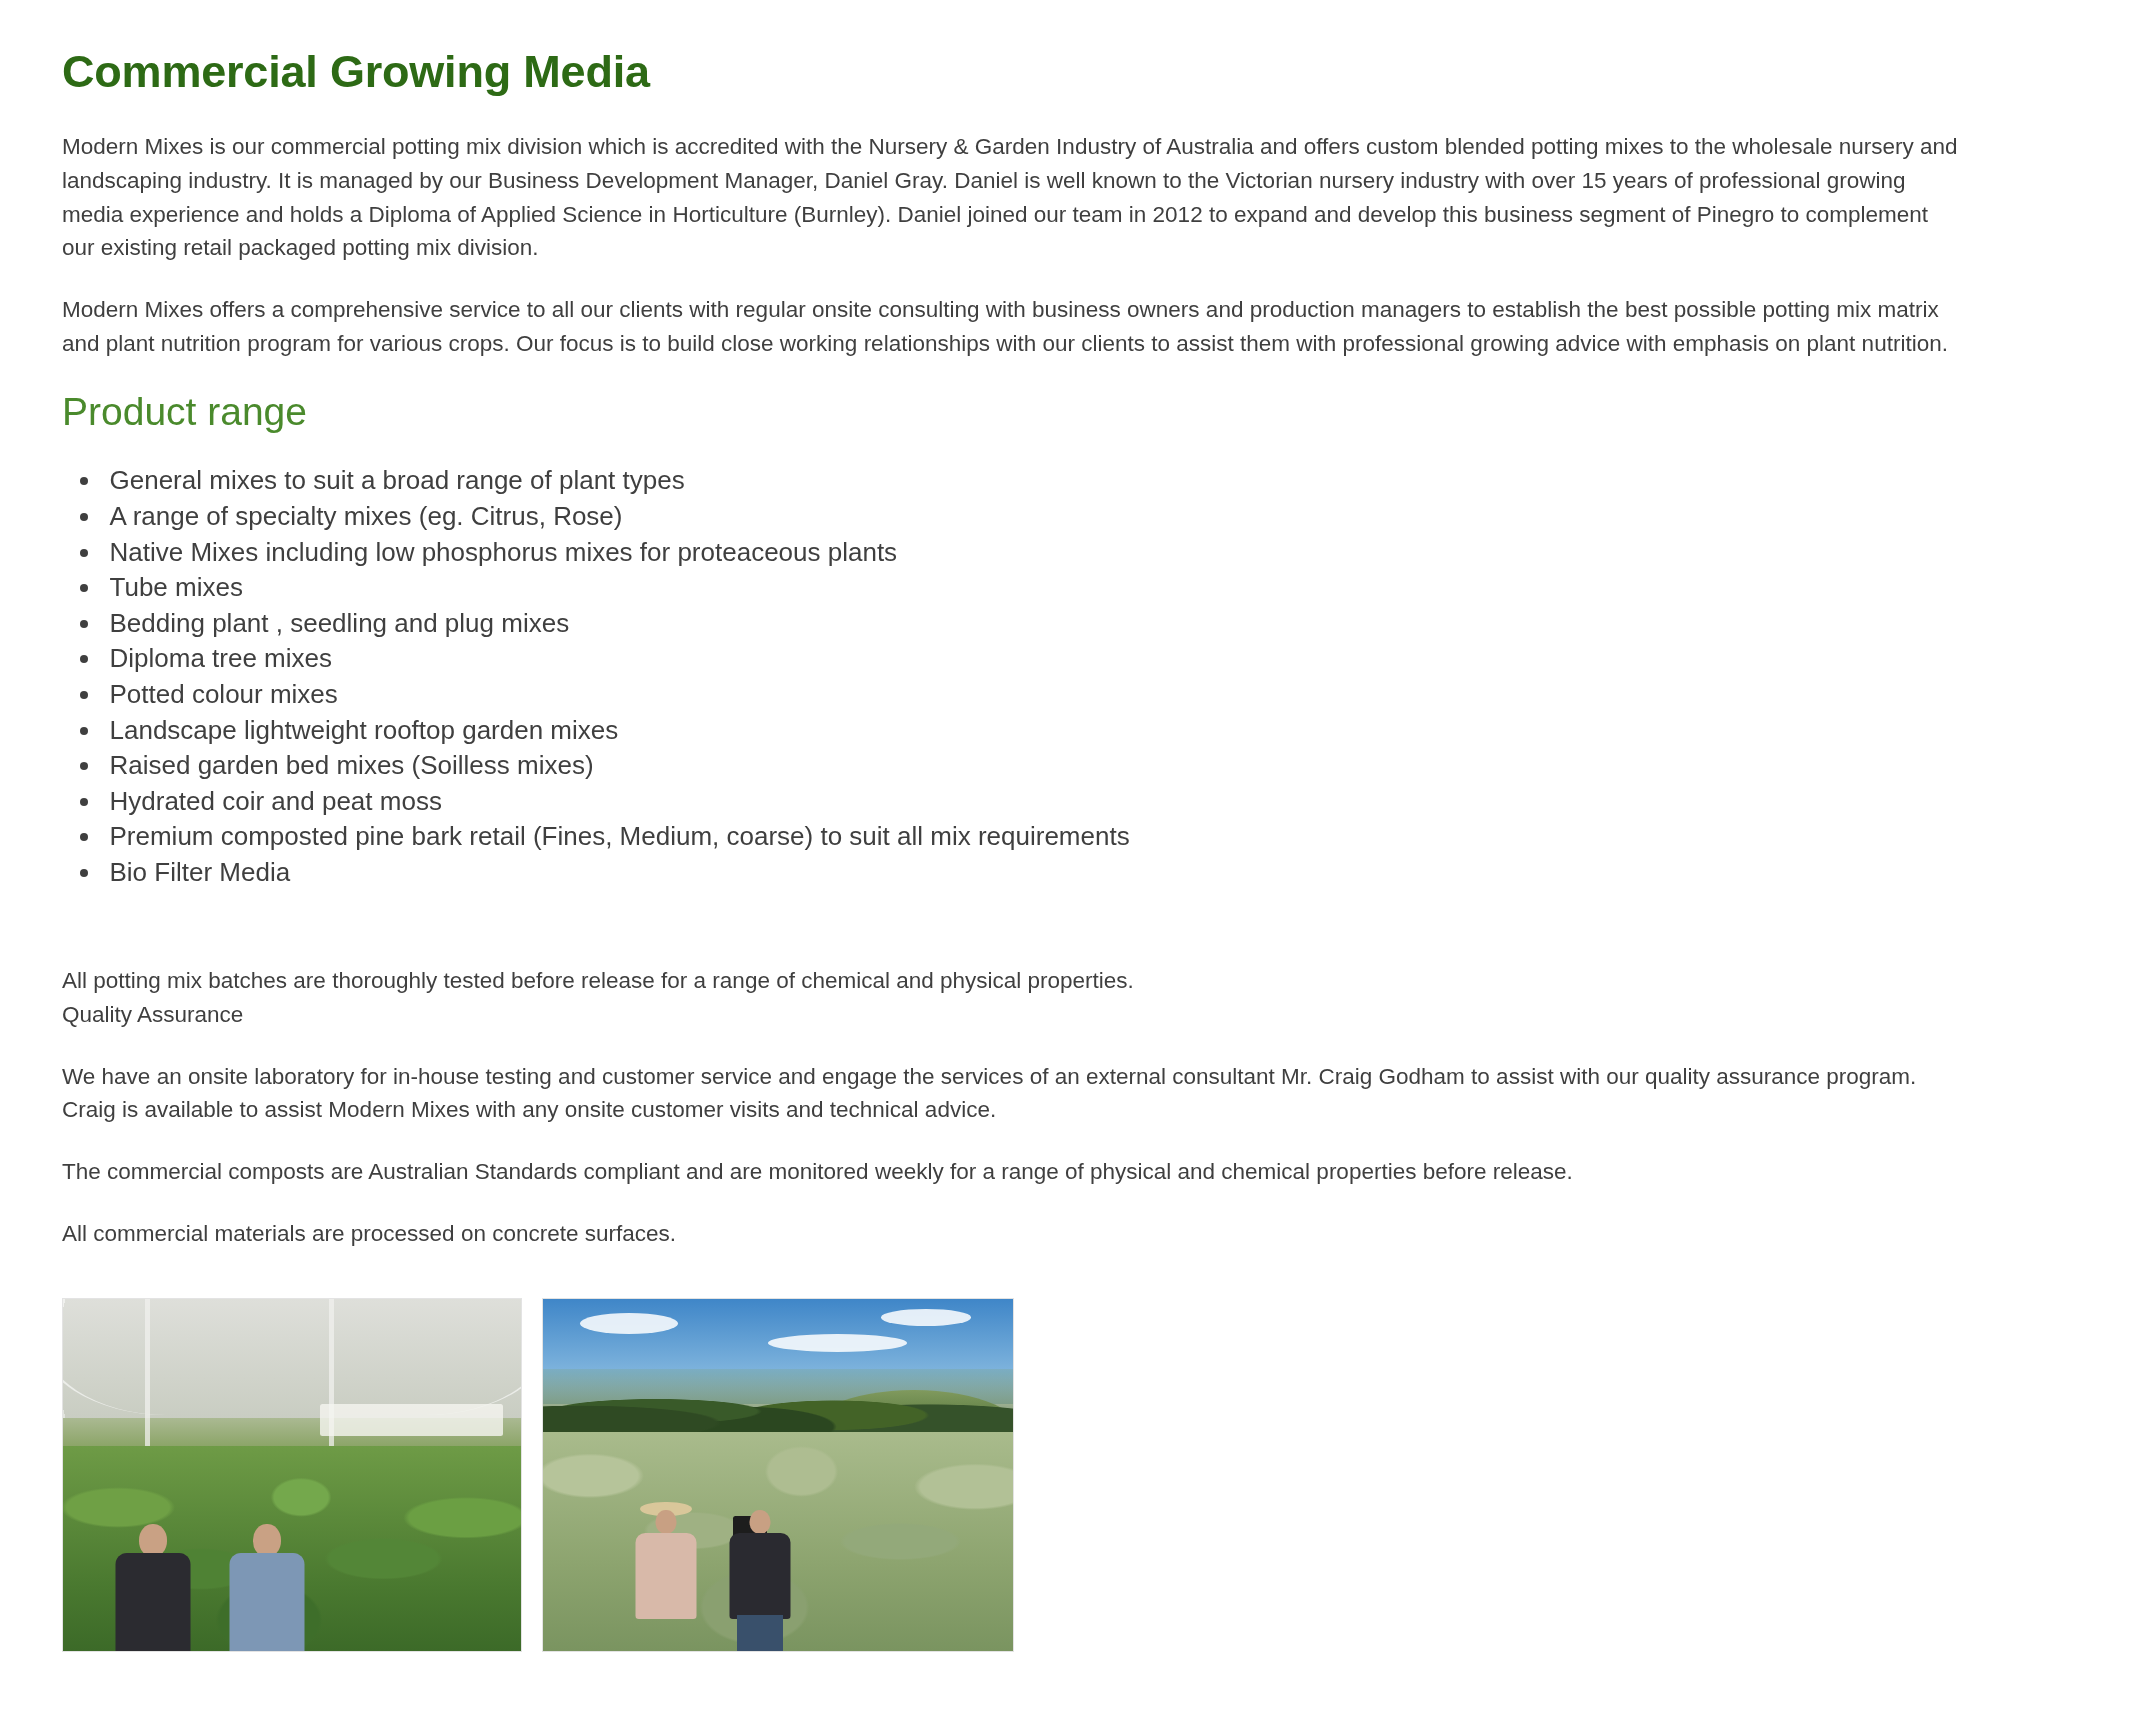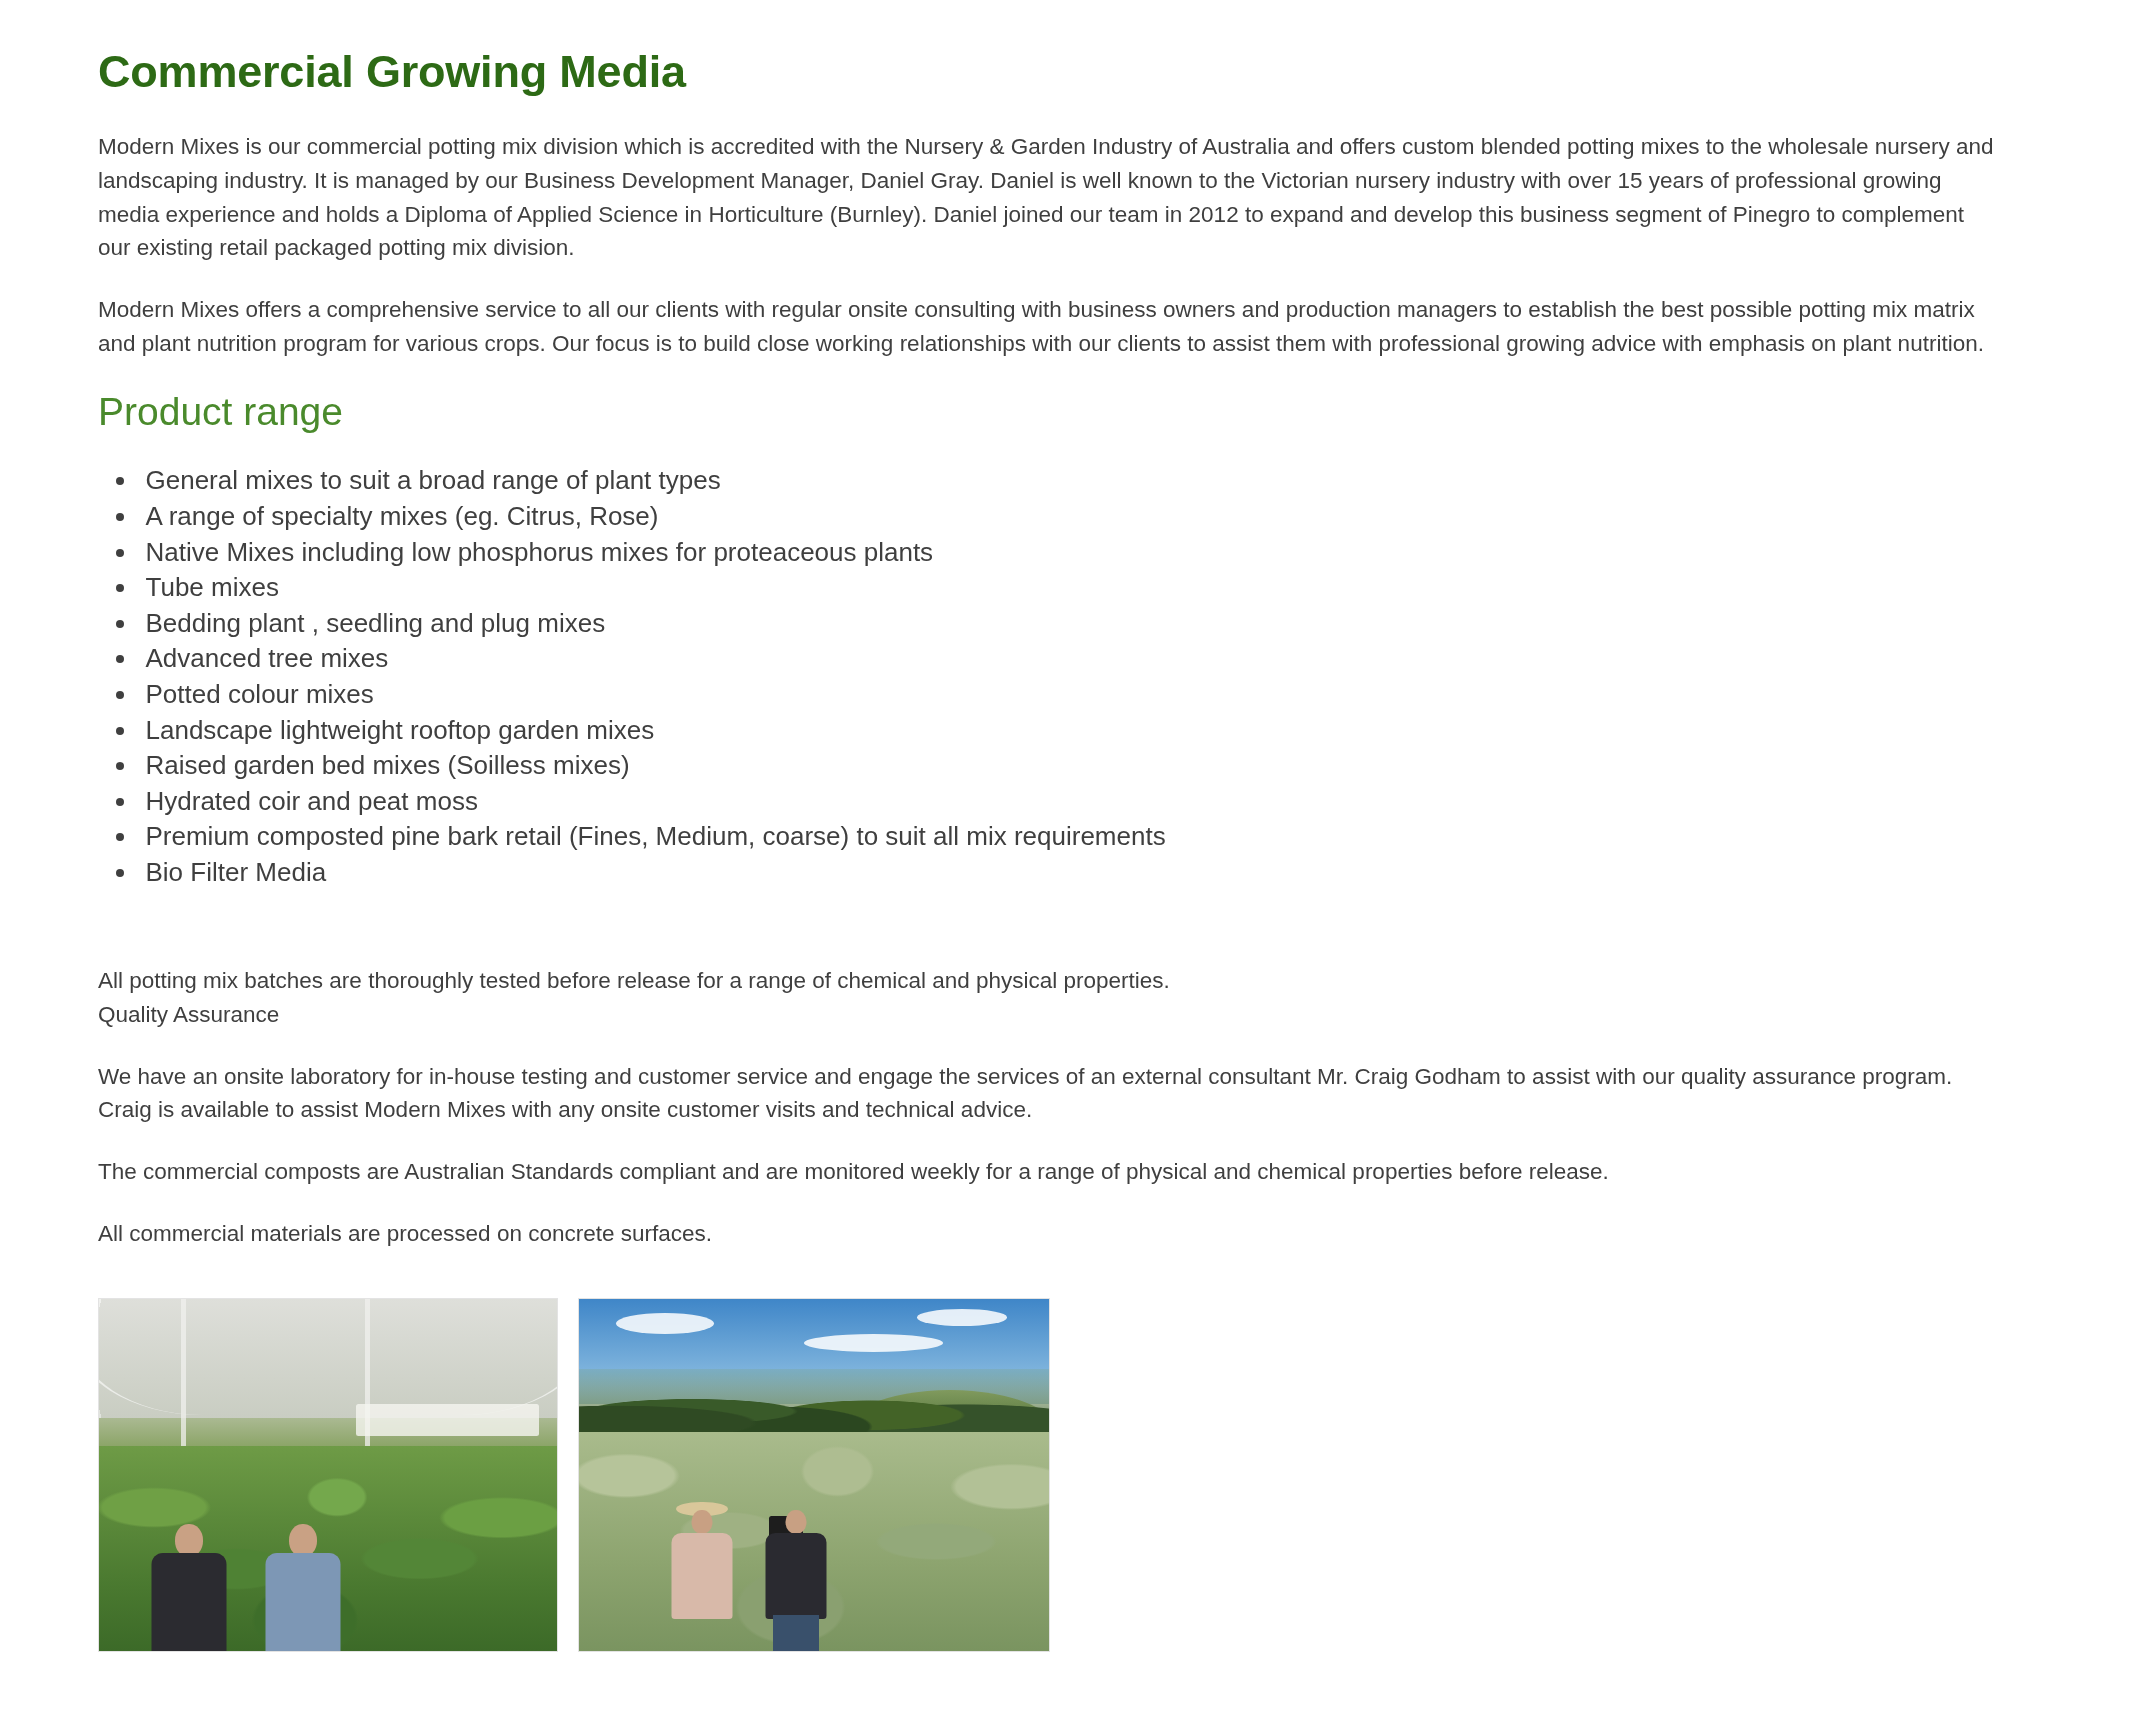--- a/index.html
+++ b/index.html
@@ -8,21 +8,21 @@
     background: #ffffff;
   }
   body {
     width: 2129px;
     min-height: 1732px;
     font-family: "Liberation Sans", sans-serif;
     color: #3f3f3f;
     -webkit-font-smoothing: antialiased;
   }
   .page {
-    padding: 45px 98px 0 98px;
+    padding: 45px 98px 0 62px;
     box-sizing: border-box;
   }
   h1.page-title {
     font-size: 45px;
     line-height: 1.2;
     font-weight: bold;
     color: #2d6a15;
     margin: 0 0 31px 0;
     letter-spacing: -0.2px;
   }
@@ -210,21 +210,21 @@
 
   <h2 class="section-title">Product range</h2>
 
 
   <ul class="product-list">
     <li>General mixes to suit a broad range of plant types</li>
     <li>A range of specialty mixes (eg. Citrus, Rose)</li>
     <li>Native Mixes including  low phosphorus mixes for proteaceous plants</li>
     <li>Tube mixes</li>
     <li>Bedding plant , seedling and plug mixes</li>
-    <li>Advanced tree mixes</li>
+    <li>Diploma tree mixes</li>
     <li>Potted colour mixes</li>
     <li>Landscape lightweight rooftop garden mixes</li>
     <li>Raised garden bed mixes (Soilless mixes)</li>
     <li>Hydrated coir and peat moss</li>
     <li>Premium composted pine bark retail (Fines, Medium, coarse) to suit all  mix requirements</li>
     <li>Bio Filter Media</li>
   </ul>
 
   <div class="spacer-block"></div>
 

